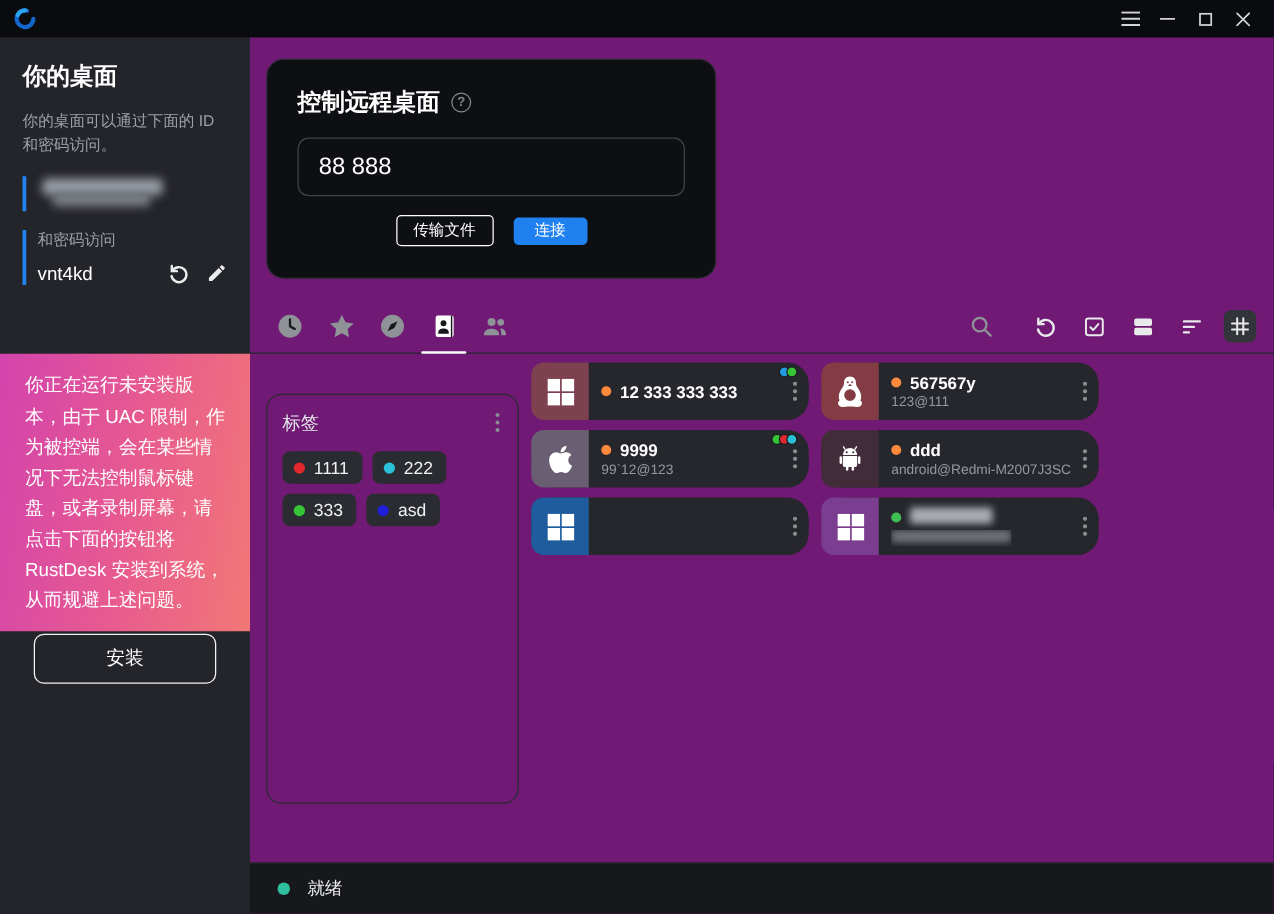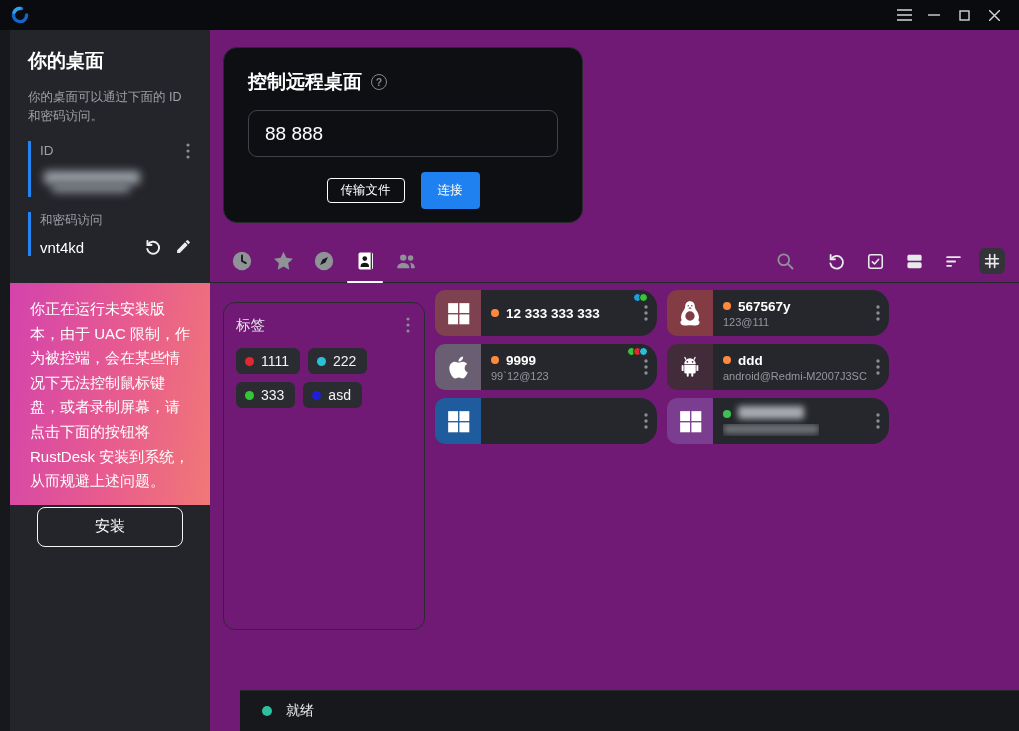--- a/index.html
+++ b/index.html
@@ -10,21 +10,21 @@
   
   .titlebar { height:30px; background:#0a0b0e; display:flex; align-items:center; padding:0 10px; }
   .win-controls { margin-left:auto; display:flex; align-items:center; }
   .win-btn { width:30px; height:30px; display:flex; align-items:center; justify-content:center;
              color:#d4d5d8; background:transparent; border:none; cursor:pointer; }
 
   
   .app { display:flex; height:701px; }
 
   
-  .sidebar { width:200px; flex-shrink:0; background:#24252a; position:relative;margin-left:10px; }
+  .sidebar { width:200px; flex-shrink:0; background:#24252a; position:relative; }
   .sidebar-inner { padding:18px 18px 0 18px; }
   .sb-title { font-size:19px; font-weight:bold; margin-bottom:14px; }
   .sb-desc { font-size:12.5px; line-height:1.5; color:#9da0a6; margin-bottom:15px; }
   .sb-section { border-left:3px solid #2383f2; padding-left:9px; margin-bottom:15px; }
   .sec-head { display:flex; justify-content:space-between; align-items:center; color:#9da0a6; font-size:13.5px; }
   .kebab { color:#8a8d92; background:none; border:none; cursor:pointer; padding:2px; }
   .id-blur { position:relative; height:28px; margin-top:8px; }
   .blur-blob { position:absolute; background:#9aa0a8; filter:blur(4px); border-radius:3px; }
   .id-blur .b1 { left:4px; top:2px; width:96px; height:13px; }
   .id-blur .b2 { left:12px; top:13px; width:78px; height:11px; background:#7d828a; }
@@ -49,38 +49,38 @@
                  background:#0e0f13; border:1px solid #292a30; border-radius:14px; padding:21px 24px; }
   .rc-title { display:flex; align-items:center; gap:9px; font-size:19px; font-weight:bold; }
   .q-circle { width:16px; height:16px; border:1.5px solid #84878c; border-radius:50%; color:#84878c;
               font-size:10.5px; font-weight:bold; display:flex; align-items:center; justify-content:center; }
   .rc-input { margin-top:15px; width:100%; height:47px; background:transparent; border:1px solid #404249;
               border-radius:9px; color:#fff; font-size:19px; padding:0 16px; outline:none;
               font-family:"Liberation Sans","DejaVu Sans",sans-serif; }
   .rc-btns { display:flex; justify-content:center; align-items:center; gap:16px; margin-top:15px; }
   .btn-outline { height:25px; padding:0 13px; background:transparent; border:1px solid #fff; border-radius:4px;
                  color:#fff; font-size:12.5px; cursor:pointer; }
-  .btn-primary { height:37px; padding:0 17px; border:none; border-radius:4px; color:#fff; font-size:12.5px; cursor:pointer; }
+  .btn-primary { height:22px; padding:0 17px; border:none; border-radius:4px; color:#fff; font-size:12.5px; cursor:pointer; }
 
   .toolbar { position:absolute; top:210px; left:0; right:0; height:43px; border-bottom:1px solid #26272c;
              display:flex; align-items:center; padding:0 14px 0 20px; }
   .tabs { display:flex; align-items:center; gap:17px; }
   .tab { position:relative; width:24px; height:30px; display:flex; align-items:center; justify-content:center;
          color:#8f9297; background:none; border:none; cursor:pointer; }
   .tab.selected { color:#fff; }
   .tab.selected::after { content:""; position:absolute; left:-6px; right:-6px; bottom:-7px; height:2.5px;
                          background:#fff; border-radius:2px; }
   .actions { margin-left:auto; display:flex; align-items:center; gap:13px; }
   .action { width:26px; height:26px; display:flex; align-items:center; justify-content:center;
             color:#e8e9eb; background:none; border:none; cursor:pointer; }
   .action.search { color:#8f9297; margin-right:12px; }
   .action.selected { background:#33343a; border-radius:6px; }
 
   .content { position:absolute; top:260px; left:13px; right:0; bottom:41px; display:flex; align-items:flex-start; }
-  .tags-panel { width:202px; height:328px; margin-top:12px; border:1px solid #2a2b31; border-radius:12px;
+  .tags-panel { width:202px; height:328px; margin-top:25px; border:1px solid #2a2b31; border-radius:12px;
                 padding:12px; flex-shrink:0; }
   .tags-head { display:flex; justify-content:space-between; align-items:center; font-size:14.5px;
                color:#e4e5e8; margin-bottom:13px; }
   .chips { display:flex; flex-wrap:wrap; gap:8px; }
   .chip { display:flex; align-items:center; gap:7px; background:#2b2c32; border-radius:6px;
           padding:5px 11px 5px 9px; font-size:14px; color:#f2f3f4; cursor:pointer; }
   .chip .dot { width:9px; height:9px; border-radius:50%; }
 
   .peers { margin-left:10px; display:grid; grid-template-columns:222px 222px; gap:8px 10px; }
   .peer-card { position:relative; height:46px; background:#26272c; border-radius:17px;
@@ -92,21 +92,21 @@
   .status-dot { width:8px; height:8px; border-radius:50%; flex-shrink:0; }
   .peer-sub { font-size:11px; color:#94979d; margin-top:2px; white-space:nowrap; overflow:hidden; }
   .peer-menu { position:absolute; right:5px; top:50%; transform:translateY(-50%);
                background:none; border:none; color:#8a8d90; cursor:pointer; padding:4px; }
   .corner-dots { position:absolute; top:3px; right:9px; display:flex; }
   .corner-dots span { width:9px; height:9px; border-radius:50%; margin-left:-3px; border:1px solid #1b1c20; }
   .name-blur { display:inline-block; width:66px; height:13px; background:#a8acb2; filter:blur(3px); border-radius:2px; }
   .sub-blur { display:inline-block; width:96px; height:10px; background:#6f7377; filter:blur(3px); border-radius:2px; }
 
   .statusbar { position:absolute; left:0; right:0; bottom:0; height:41px; border-top:1px solid #26272c;
-               background:#17181c; display:flex; align-items:center; padding-left:22px; gap:14px;margin-left:30px; }
+               background:#17181c; display:flex; align-items:center; padding-left:22px; gap:14px; }
   .sb-dot { width:10px; height:10px; border-radius:50%; }
   .sb-text { font-size:14px; color:#eceded; }
 </style>
 </head>
 <body>
 
 <div>
 
   <div class="titlebar">
     <span>
@@ -140,30 +140,20 @@
   </div>
 
   <div class="app">
 
     <aside class="sidebar">
       <div class="sidebar-inner">
         <div class="sb-title">你的桌面</div>
         <div class="sb-desc">你的桌面可以通过下面的 ID 和密码访问。</div>
 
         <div class="sb-section">
-          <div class="sec-head">
-            <span>ID</span>
-            <button class="kebab">
-              <svg width="4" height="16" viewBox="0 0 4 16" fill="currentColor">
-                  <circle cx="2" cy="2" r="1.6"></circle>
-                  <circle cx="2" cy="8" r="1.6"></circle>
-                  <circle cx="2" cy="14" r="1.6"></circle>
-                </svg>
-            </button>
-          </div>
           <div class="id-blur">
             <span class="blur-blob b1"></span>
               <span class="blur-blob b2"></span>
           </div>
         </div>
 
         <div class="sb-section">
           <div class="pwd-label">和密码访问</div>
           <div class="pwd-row">
             <span class="pwd-value">vnt4kd</span>

